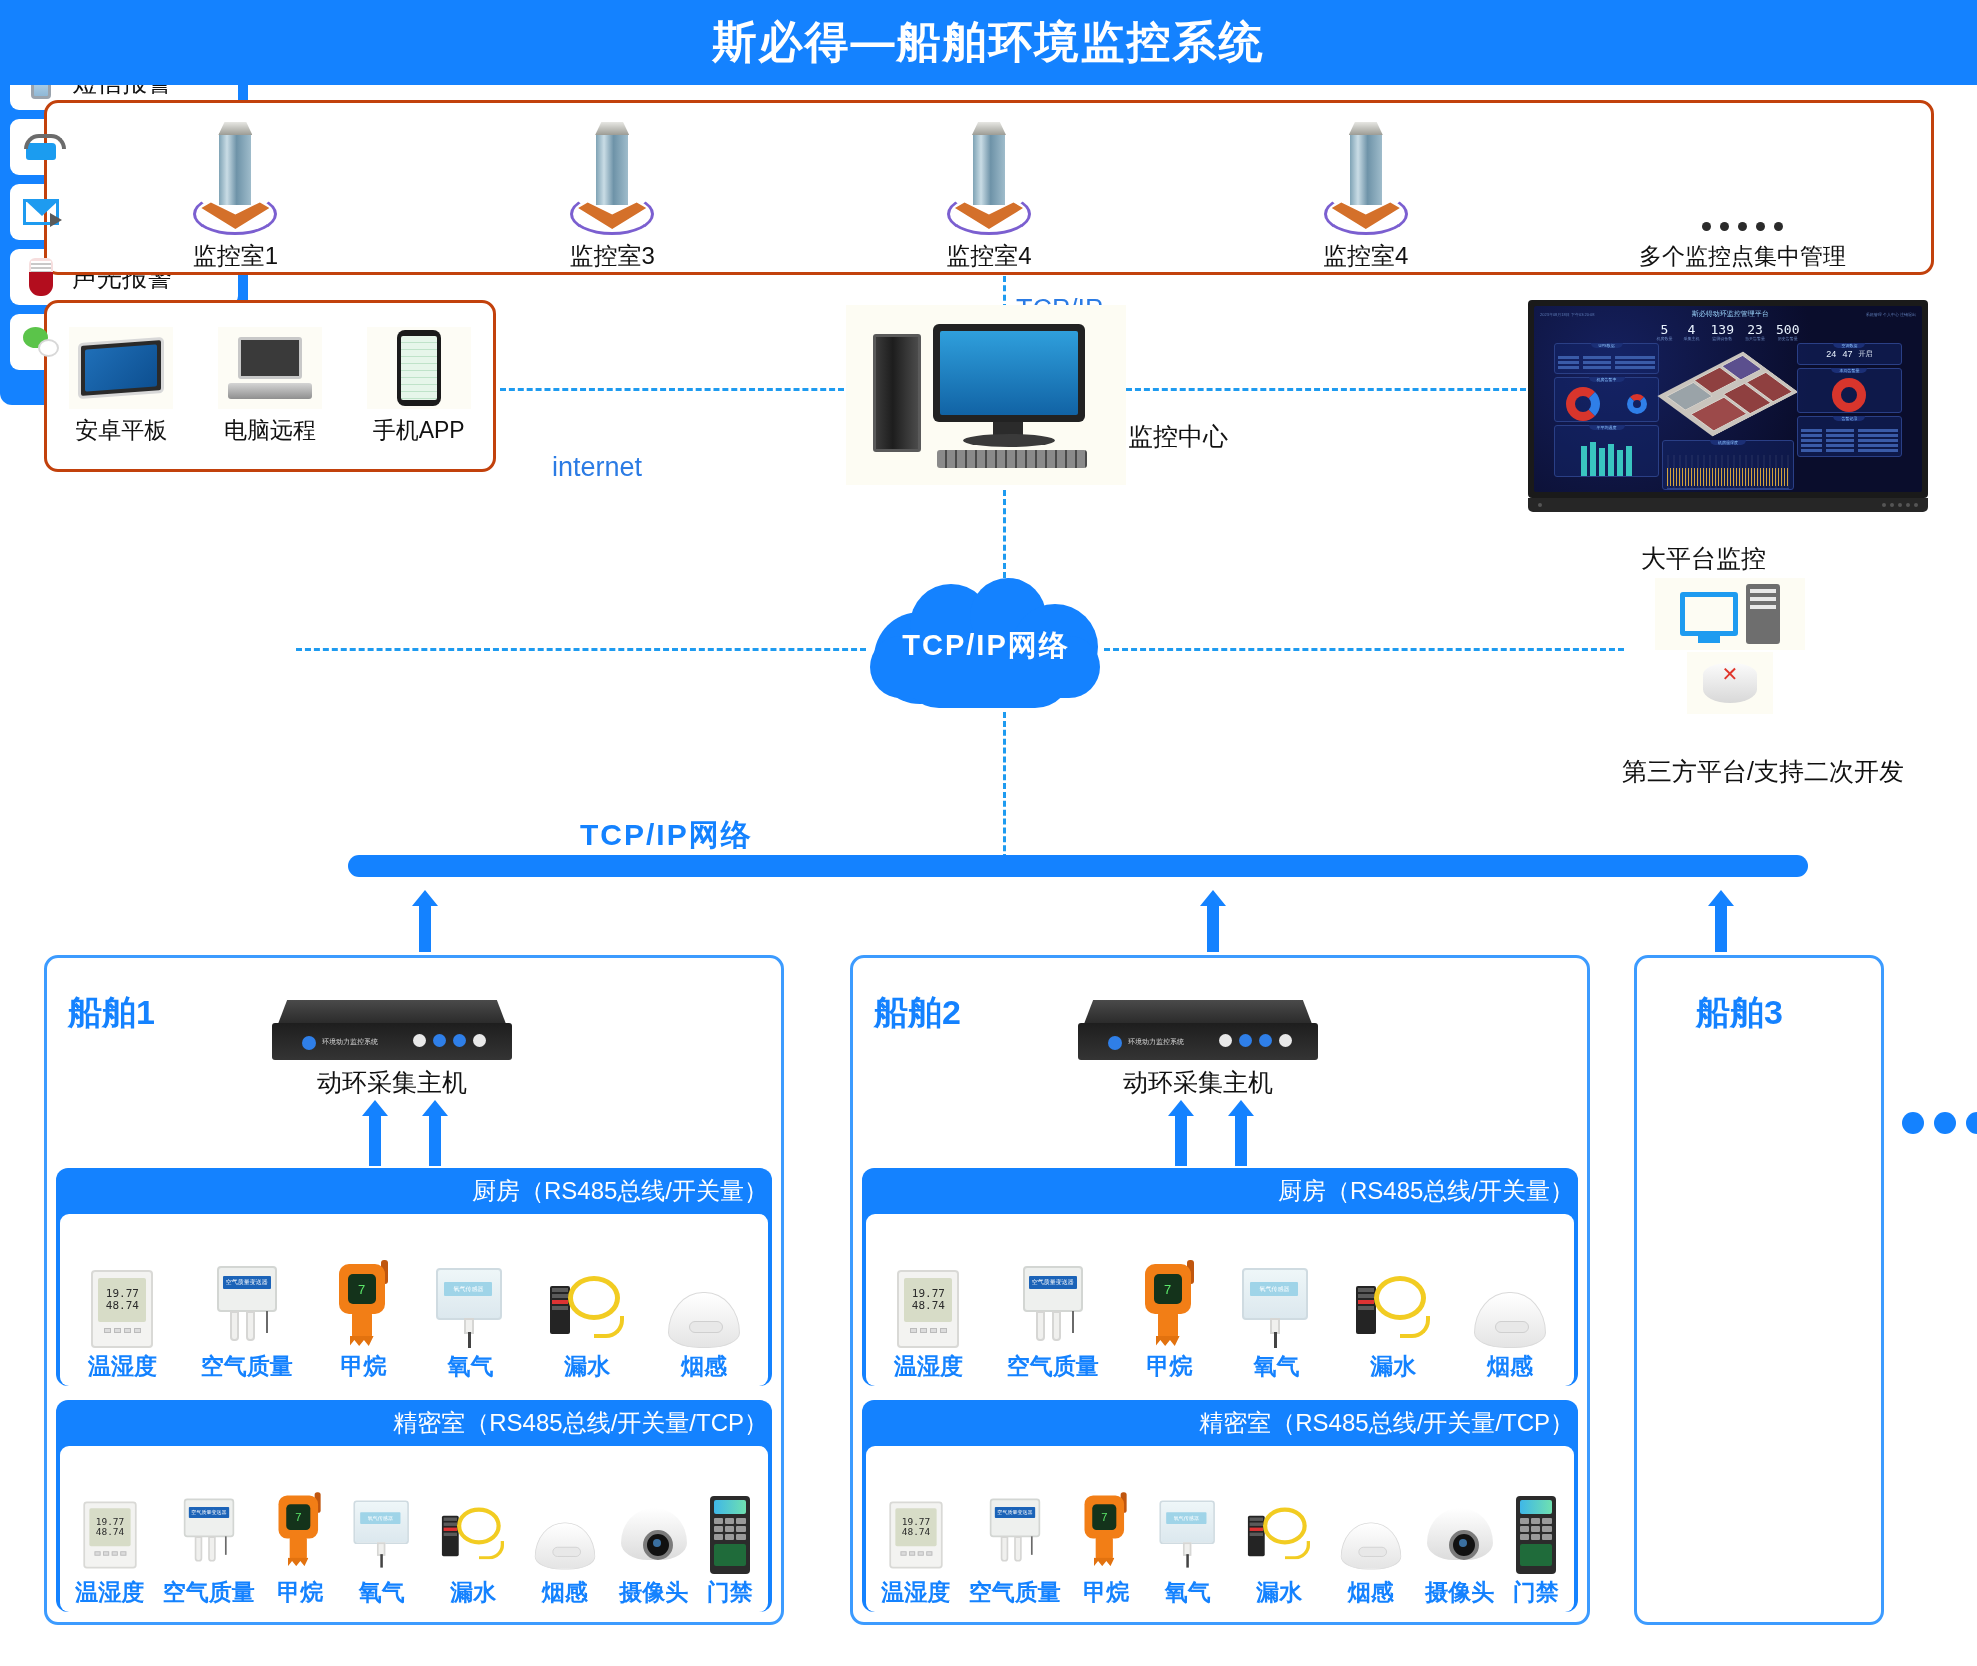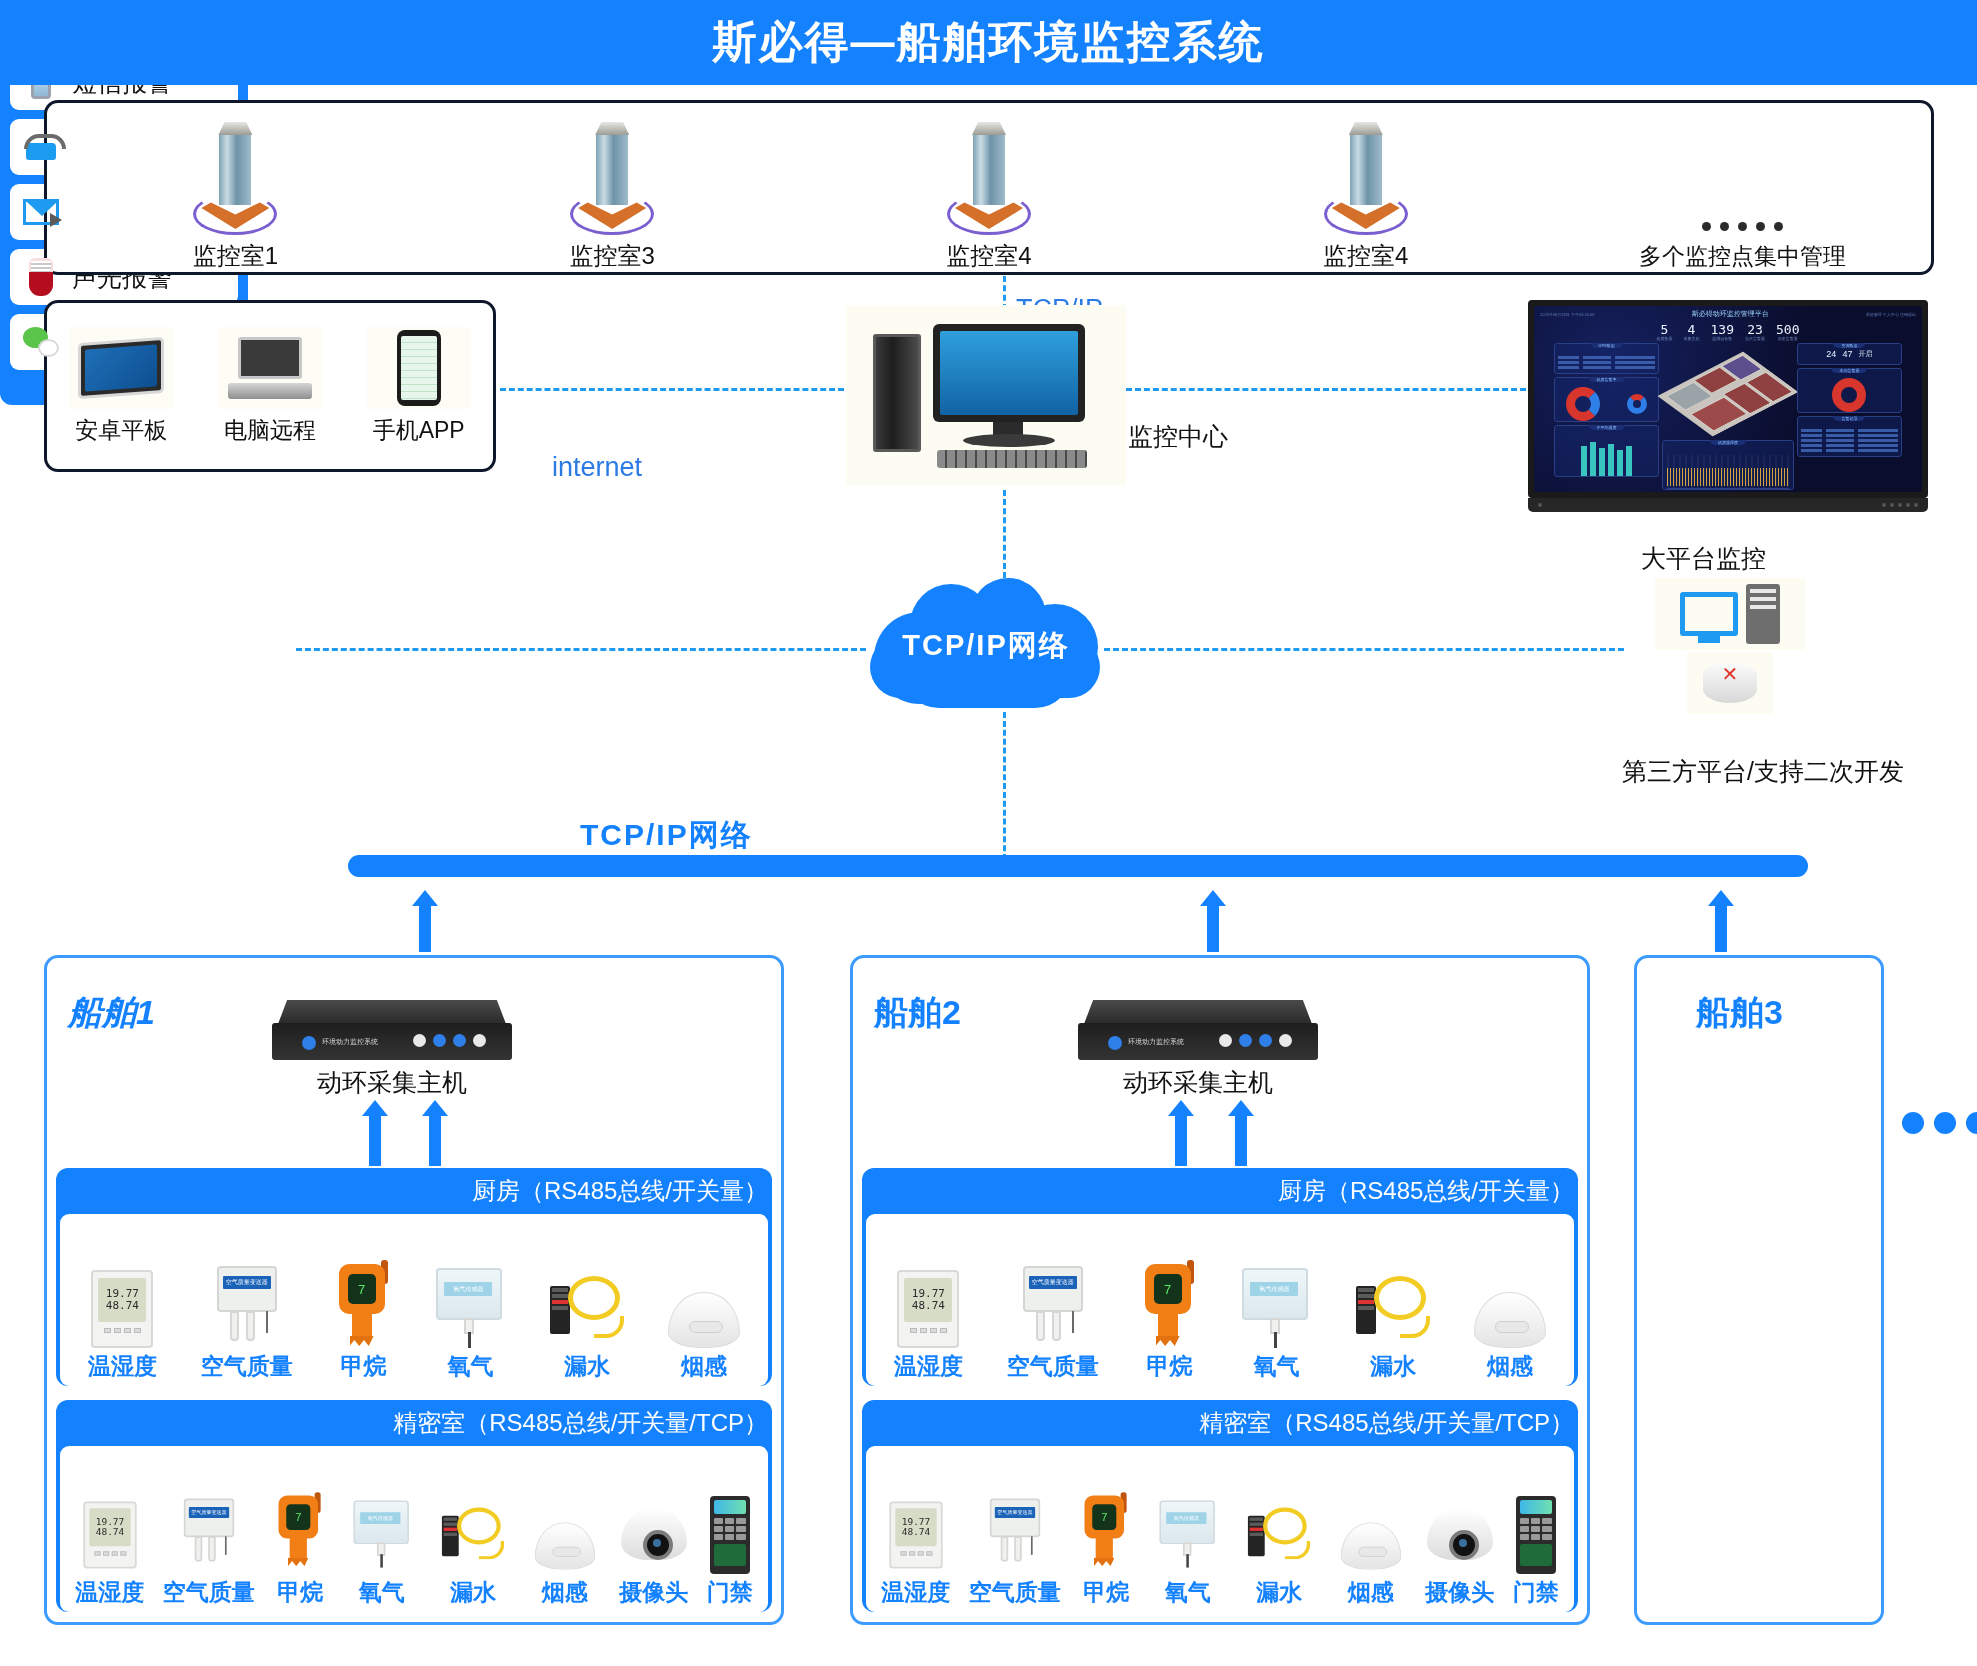--- a/index.html
+++ b/index.html
@@ -15,21 +15,21 @@
     position:absolute; left:0; top:0; width:1977px; height:85px;
     background:#1482FF;
     display:flex; align-items:center; justify-content:center;
   }
   .title-bar .title{
     color:#ffffff; font-size:44px; font-weight:bold; letter-spacing:2px;
   }
   
   .panel{
     position:absolute;
-    border:3px solid #0f172a;
+    border:3px solid #c2410c;
     border-radius:14px;
     background:#ffffff;
   }
   
   #monitor-rooms{
     left:44px; top:100px; width:1890px; height:175px;
     display:flex; align-items:center;
   }
   .room{
     flex:1; display:flex; flex-direction:column; align-items:center; justify-content:flex-end;
@@ -568,21 +568,21 @@
 <div class="arrow-up" style="left:1200px;top:890px;height:62px;">
   <div class="head"></div>
     <div class="shaft" style="height:48px"></div>
 </div>
 <div class="arrow-up" style="left:1708px;top:890px;height:62px;">
   <div class="head"></div>
     <div class="shaft" style="height:48px"></div>
 </div>
 
 <div class="ship" style="left:44px;top:955px;width:740px;height:670px;"></div>
-<div class="ship-title" style="left:68px;top:990px;font-style:italic;">船舶1</div>
+<div class="ship-title" style="left:68px;top:990px;">船舶1</div>
 <div class="host-wrap" style="left:272px;top:1000px;">
   <div class="host-img">
     <div class="top"></div>
       <div class="fr"></div>
       <div class="logo"></div>
     <div class="brand">环境动力监控系统</div>
     <div class="btns">
         <i class="w"></i>
         <i></i>
         <i></i>

